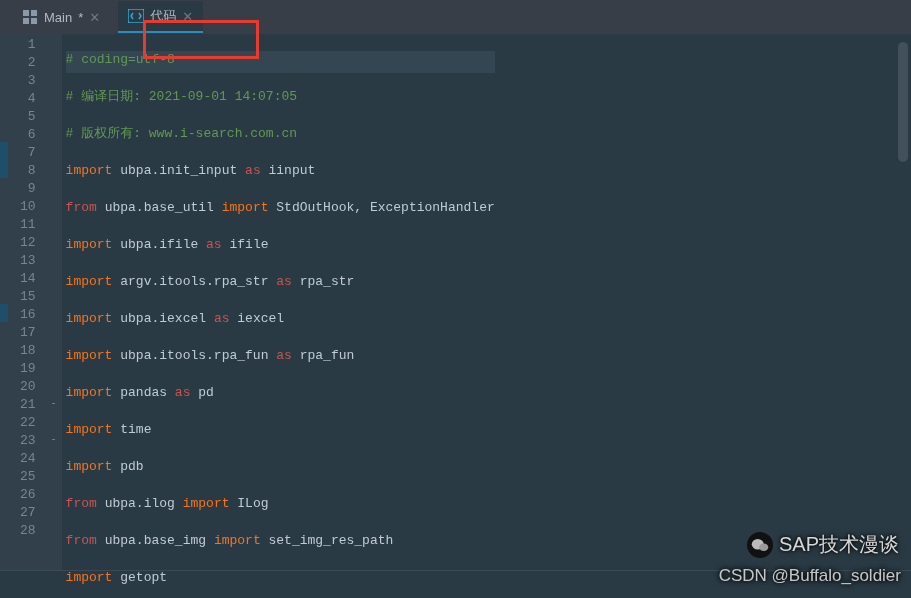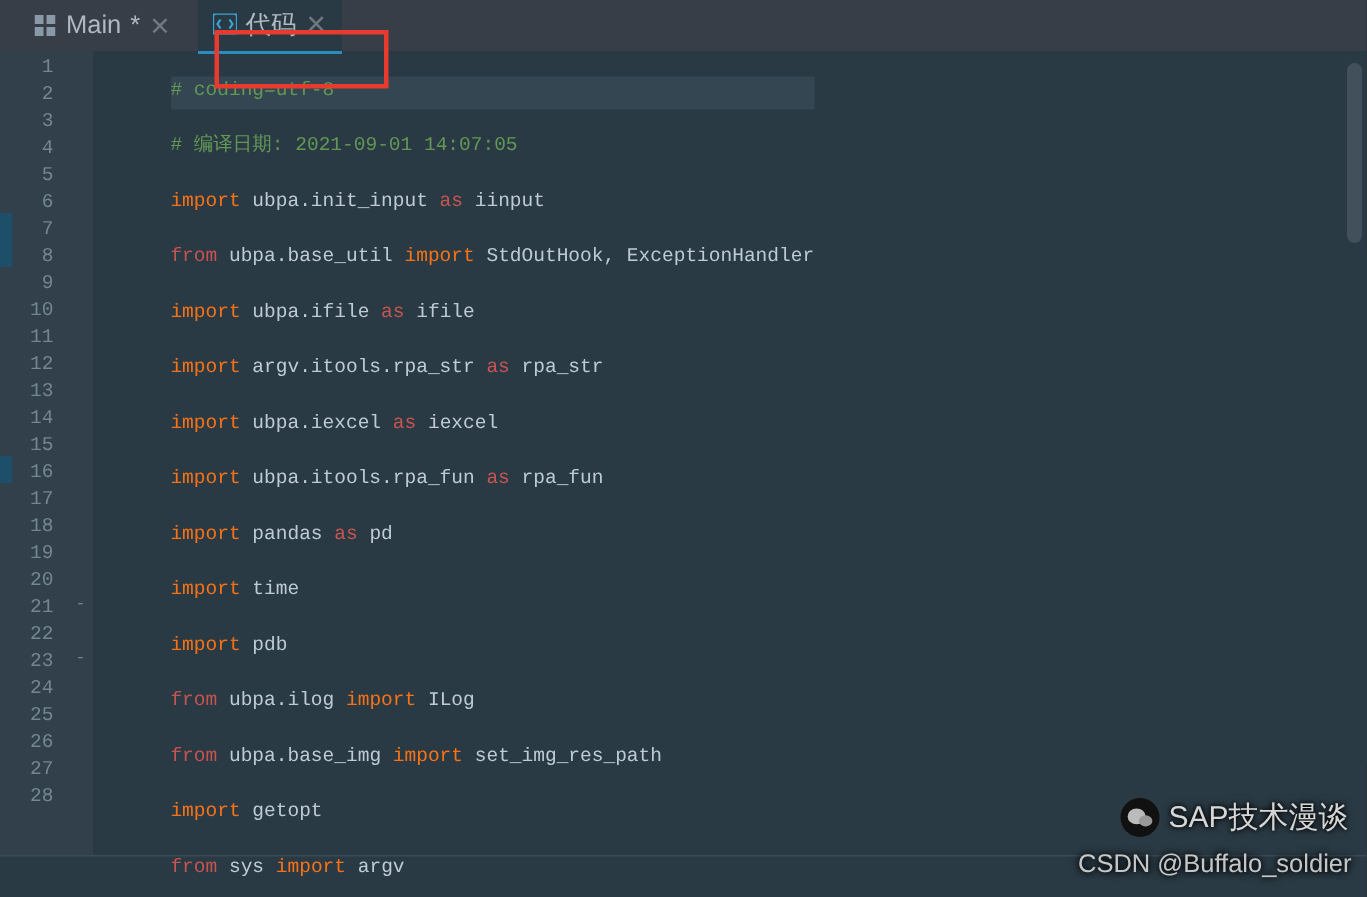--- a/index.html
+++ b/index.html
@@ -20,21 +20,21 @@
     align-items: center;
     padding-left: 12px;
     gap: 8px;
   }
   .tab {
     display: flex;
     align-items: center;
     gap: 6px;
     padding: 6px 10px;
     color: #b0b8c0;
-    font-size: 17px;
+    font-size: 13px;
     font-family: -apple-system, "Segoe UI", sans-serif;
     border-radius: 2px 2px 0 0;
   }
   .tab.active {
     background: #2a3a44;
     border-bottom: 2px solid #2b8cbe;
   }
   .tab .icon { width: 16px; height: 16px; display:inline-flex; align-items:center; justify-content:center; }
   .tab .close { color: #6f7880; }
   .highlight-box {
@@ -73,21 +73,21 @@
     width: 16px;
     color: #74868f;
     font-size: 11px;
   }
   .fold-col div { height:18px; line-height:18px; text-align:center; }
   .code {
     padding: 2px 0 2px 4px;
     white-space: pre;
     position: relative;
   }
-  .code .line { height: 22px; line-height:18px;margin-left:48px; }
+  .code .line { height: 22px; line-height:18px; }
   .code .line.cursor-line { background: rgba(60,80,95,0.55); }
   .kw-import { color: #f97316; }
   .kw-from   { color: #c75450; }
   .kw-as     { color: #c75450; }
   .comment   { color: #629755; font-style: normal; }
   .ident     { color: #bfcbd4; }
   .footer {
     height: 28px; background: #2a3a44;
     border-top: 1px solid #3a4b55;
   }
@@ -243,20 +243,21 @@
           <div></div>
           <div></div>
           <div></div>
           <div></div>
       </div>
     </div>
 
     <div class="code">
 <div class="line cursor-line"><span class="comment"># coding=utf-8</span></div>
 <div class="line"><span class="comment"># 编译日期: 2021-09-01 14:07:05</span></div>
+<div class="line"><span class="comment"># 版权所有: www.i-search.com.cn</span></div>
 <div class="line"><span class="kw-import">import</span> <span class="ident">ubpa.init_input</span> <span class="kw-as">as</span> <span class="ident">iinput</span></div>
 <div class="line"><span class="kw-from">from</span> <span class="ident">ubpa.base_util</span> <span class="kw-import">import</span> <span class="ident">StdOutHook, ExceptionHandler</span></div>
 <div class="line"><span class="kw-import">import</span> <span class="ident">ubpa.ifile</span> <span class="kw-as">as</span> <span class="ident">ifile</span></div>
 <div class="line"><span class="kw-import">import</span> <span class="ident">argv.itools.rpa_str</span> <span class="kw-as">as</span> <span class="ident">rpa_str</span></div>
 <div class="line"><span class="kw-import">import</span> <span class="ident">ubpa.iexcel</span> <span class="kw-as">as</span> <span class="ident">iexcel</span></div>
 <div class="line"><span class="kw-import">import</span> <span class="ident">ubpa.itools.rpa_fun</span> <span class="kw-as">as</span> <span class="ident">rpa_fun</span></div>
 <div class="line"><span class="kw-import">import</span> <span class="ident">pandas</span> <span class="kw-as">as</span> <span class="ident">pd</span></div>
 <div class="line"><span class="kw-import">import</span> <span class="ident">time</span></div>
 <div class="line"><span class="kw-import">import</span> <span class="ident">pdb</span></div>
 <div class="line"><span class="kw-from">from</span> <span class="ident">ubpa.ilog</span> <span class="kw-import">import</span> <span class="ident">ILog</span></div>

